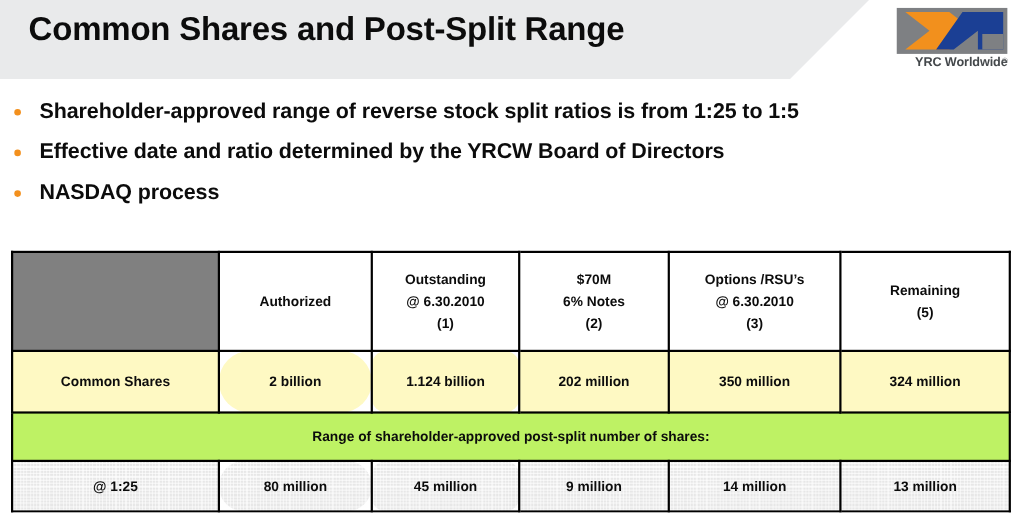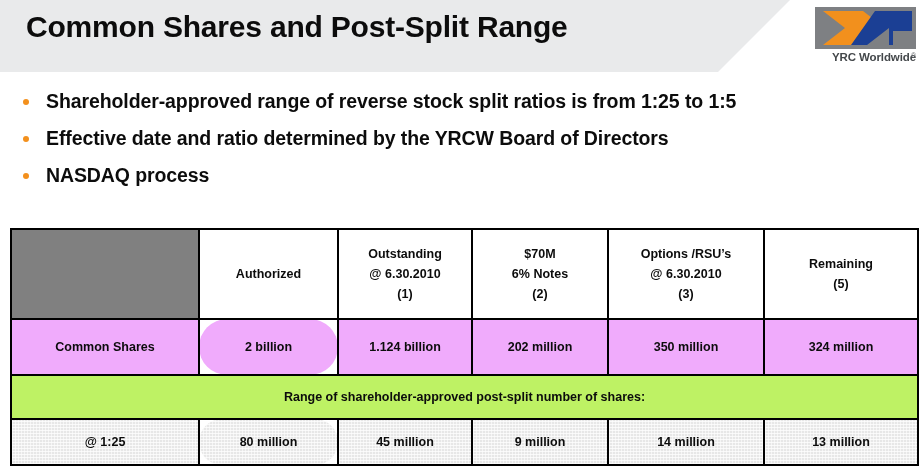--- a/index.html
+++ b/index.html
@@ -91,21 +91,21 @@
   .bullets {
     position: absolute;
     left: 0;
     top: 88px;
     width: 921px;
   }
   .bullet-row {
     display: flex;
     align-items: flex-start;
     height: 37px;
-    padding-left: 23px;
+    padding-left: 13px;
   }
   .bullet-dot {
     flex: 0 0 auto;
     width: 6px;
     height: 6px;
     border-radius: 50%;
     background: #f3901d;
     margin-top: 11px;
     margin-right: 17px;
   }
@@ -134,30 +134,30 @@
     border: 2px solid #000000;
     text-align: center;
     vertical-align: middle;
     font-size: 12.5px;
     font-weight: bold;
     color: #0c0c0c;
     padding: 0;
   }
   .c0 { width: 186px; }
   .c1 { width: 137px; border-radius: 32px; }
-  .c2 { width: 132px; }
+  .c2 { width: 132px; border-radius: 13px; }
   .c3 { width: 134px; margin-top: 46px; }
   .c4 { width: 154px; }
   .c5 { width: 152px; }
 
   .hdr-row td { height: 88px; background: #ffffff; }
   .hdr-blank { background: #808080 !important; }
   .hdr-line { display: block; line-height: 20px; }
 
-  .data-row td { height: 54px; background: #f0abfc; font-size: 14.5px; }
+  .data-row td { height: 54px; background: #fef9c3; font-size: 14.5px; }
   .data-row td.rowlabel { font-size: 12.5px; }
 
   .note-row td {
     height: 42px;
     background: #bef264;
     font-size: 12.5px;
     background-image:
       radial-gradient(#dededegt 0, transparent 0);
   }
   .textured {

